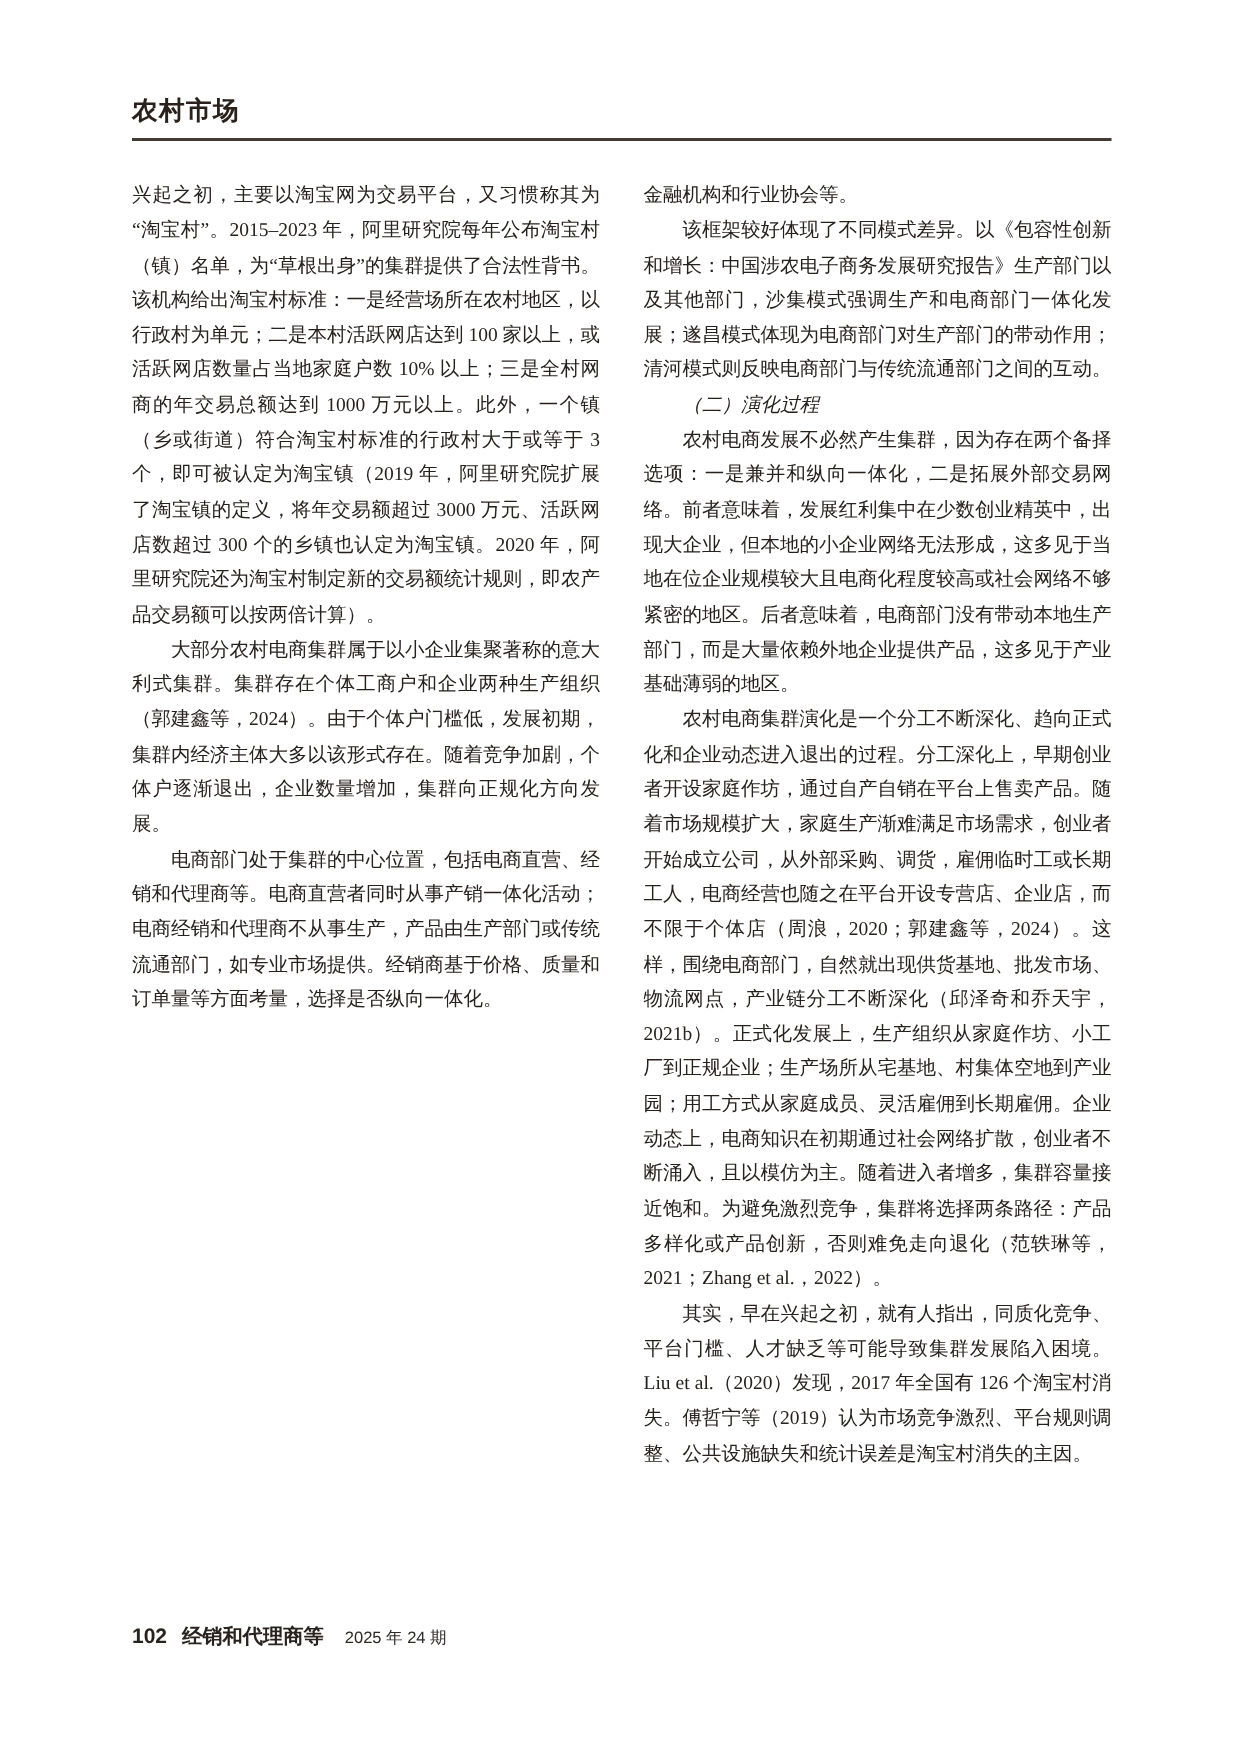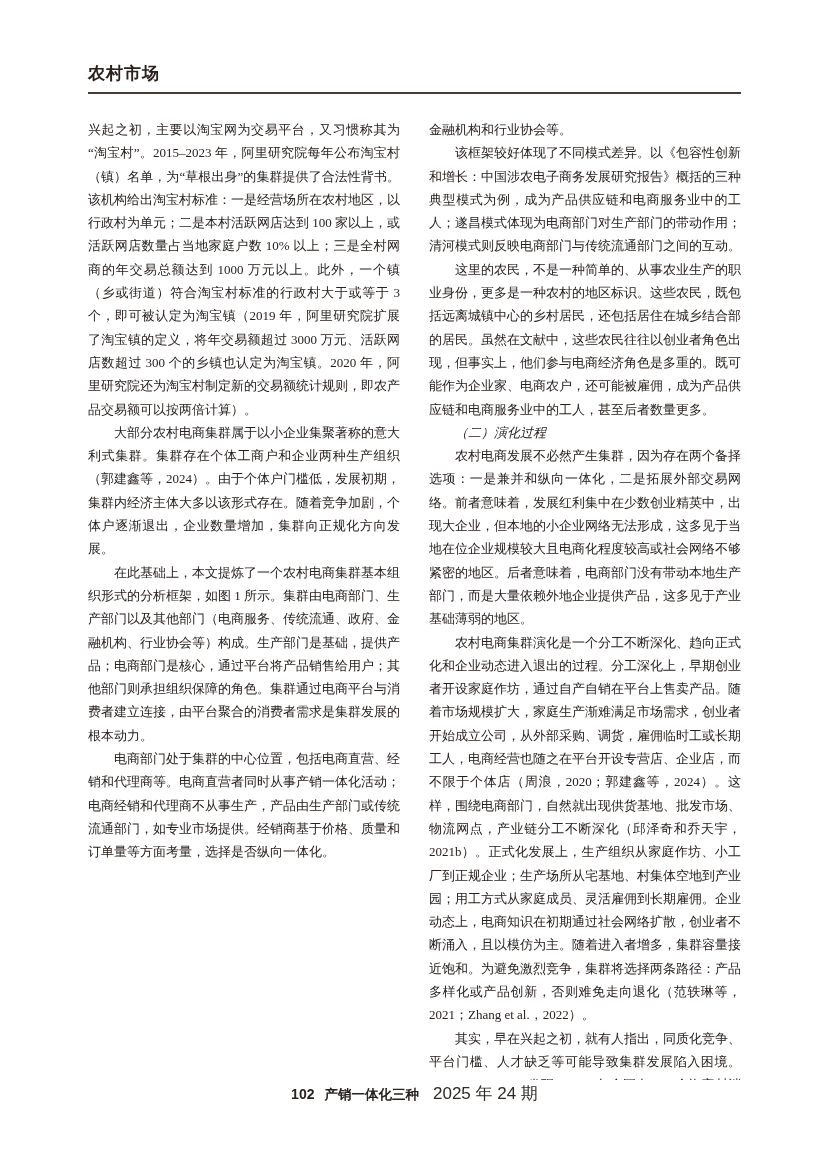--- a/index.html
+++ b/index.html
@@ -68,69 +68,66 @@
   .para.kaiti { font-style: italic; }
   
   .page-footer {
     position: absolute;
     top: 1082px;
     left: 0;
     width: 100%;
     display: flex;
     align-items: baseline;
     gap: 10px;
-    justify-content: center;
   }
   .page-number {
     font-family: "Liberation Sans", "DejaVu Sans", sans-serif;
     font-weight: bold;
     font-size: 14px;
     color: #29231f;
   }
   .journal-name {
     font-family: "Liberation Sans", "DejaVu Sans", sans-serif;
     font-weight: bold;
     font-size: 13.5px;
     color: #29231f;
   }
   .issue-info {
     font-family: "Liberation Sans", "DejaVu Sans", sans-serif;
     font-weight: normal;
-    font-size: 17px;
+    font-size: 11px;
     color: #2e2824;
     margin-left: 4px;
   }
 </style>
 </head>
 <body>
 
 <div class="page">
 
   <div class="page-header">
     <div class="section-title">农村市场</div>
     <div class="header-rule"></div>
   </div>
 
   <div class="columns">
     <div class="col" id="left-col">
         <p class="para">兴起之初，主要以淘宝网为交易平台，又习惯称其为“淘宝村”。2015–2023 年，阿里研究院每年公布淘宝村（镇）名单，为“草根出身”的集群提供了合法性背书。该机构给出淘宝村标准：一是经营场所在农村地区，以行政村为单元；二是本村活跃网店达到 100 家以上，或活跃网店数量占当地家庭户数 10% 以上；三是全村网商的年交易总额达到 1000 万元以上。此外，一个镇（乡或街道）符合淘宝村标准的行政村大于或等于 3 个，即可被认定为淘宝镇（2019 年，阿里研究院扩展了淘宝镇的定义，将年交易额超过 3000 万元、活跃网店数超过 300 个的乡镇也认定为淘宝镇。2020 年，阿里研究院还为淘宝村制定新的交易额统计规则，即农产品交易额可以按两倍计算）。</p>
         <p class="para indent">大部分农村电商集群属于以小企业集聚著称的意大利式集群。集群存在个体工商户和企业两种生产组织（郭建鑫等，2024）。由于个体户门槛低，发展初期，集群内经济主体大多以该形式存在。随着竞争加剧，个体户逐渐退出，企业数量增加，集群向正规化方向发展。</p>
-        <p class="para indent">在此基础上，本文提炼了一个农村电商集群基本组织形式的分析框架，如图 1 所示。集群由电商部门、生产部门以及其他部门（电商服务、传统流通、政府、金融机构、行业协会等）构成。生产部门是基础，提供产品；电商部门是核心，通过平台将产品销售给用户；其他部门则承担组织保障的角色。集群通过电商平台与消费者建立连接，由平台聚合的消费者需求是集群发展的根本动力。</p>
         <p class="para indent">电商部门处于集群的中心位置，包括电商直营、经销和代理商等。电商直营者同时从事产销一体化活动；电商经销和代理商不从事生产，产品由生产部门或传统流通部门，如专业市场提供。经销商基于价格、质量和订单量等方面考量，选择是否纵向一体化。</p>
       </div>
     <div class="col" id="right-col">
         <p class="para">金融机构和行业协会等。</p>
-        <p class="para indent">该框架较好体现了不同模式差异。以《包容性创新和增长：中国涉农电子商务发展研究报告》概括的三种典型模式为例，成为产品供应链和电商服务业中的工人；遂昌模式体现为电商部门对生产部门的带动作用；清河模式则反映电商部门与传统流通部门之间的互动。</p>
-        <p class="para indent">这里的农民，不是一种简单的、从事农业生产的职业身份，更多是一种农村的地区标识。这些农民，既包括远离城镇中心的乡村居民，还包括居住在城乡结合部的居民。虽然在文献中，这些农民往往以创业者角色出现，但事实上，他们参与电商经济角色是多重的。既可能作为企业家、电商农户，还可能被雇佣，成为产品供应链和电商服务业中的工人，甚至后者数量更多。</p>
+        <p class="para indent">该框架较好体现了不同模式差异。以《包容性创新和增长：中国涉农电子商务发展研究报告》生产部门以及其他部门，沙集模式强调生产和电商部门一体化发展；遂昌模式体现为电商部门对生产部门的带动作用；清河模式则反映电商部门与传统流通部门之间的互动。</p>
         <p class="para indent kaiti">（二）演化过程</p>
         <p class="para indent">农村电商发展不必然产生集群，因为存在两个备择选项：一是兼并和纵向一体化，二是拓展外部交易网络。前者意味着，发展红利集中在少数创业精英中，出现大企业，但本地的小企业网络无法形成，这多见于当地在位企业规模较大且电商化程度较高或社会网络不够紧密的地区。后者意味着，电商部门没有带动本地生产部门，而是大量依赖外地企业提供产品，这多见于产业基础薄弱的地区。</p>
         <p class="para indent">农村电商集群演化是一个分工不断深化、趋向正式化和企业动态进入退出的过程。分工深化上，早期创业者开设家庭作坊，通过自产自销在平台上售卖产品。随着市场规模扩大，家庭生产渐难满足市场需求，创业者开始成立公司，从外部采购、调货，雇佣临时工或长期工人，电商经营也随之在平台开设专营店、企业店，而不限于个体店（周浪，2020；郭建鑫等，2024）。这样，围绕电商部门，自然就出现供货基地、批发市场、物流网点，产业链分工不断深化（邱泽奇和乔天宇，2021b）。正式化发展上，生产组织从家庭作坊、小工厂到正规企业；生产场所从宅基地、村集体空地到产业园；用工方式从家庭成员、灵活雇佣到长期雇佣。企业动态上，电商知识在初期通过社会网络扩散，创业者不断涌入，且以模仿为主。随着进入者增多，集群容量接近饱和。为避免激烈竞争，集群将选择两条路径：产品多样化或产品创新，否则难免走向退化（范轶琳等，2021；Zhang et al.，2022）。</p>
         <p class="para indent">其实，早在兴起之初，就有人指出，同质化竞争、平台门槛、人才缺乏等可能导致集群发展陷入困境。Liu et al.（2020）发现，2017 年全国有 126 个淘宝村消失。傅哲宁等（2019）认为市场竞争激烈、平台规则调整、公共设施缺失和统计误差是淘宝村消失的主因。</p>
       </div>
   </div>
 
   <div class="page-footer">
     <span class="page-number">102</span>
-    <span class="journal-name">产销一体化三种</span>
+    <span class="journal-name">经销和代理商等</span>
     <span class="issue-info">2025 年 24 期</span>
   </div>
 
 </div>
 
 </body></html>

